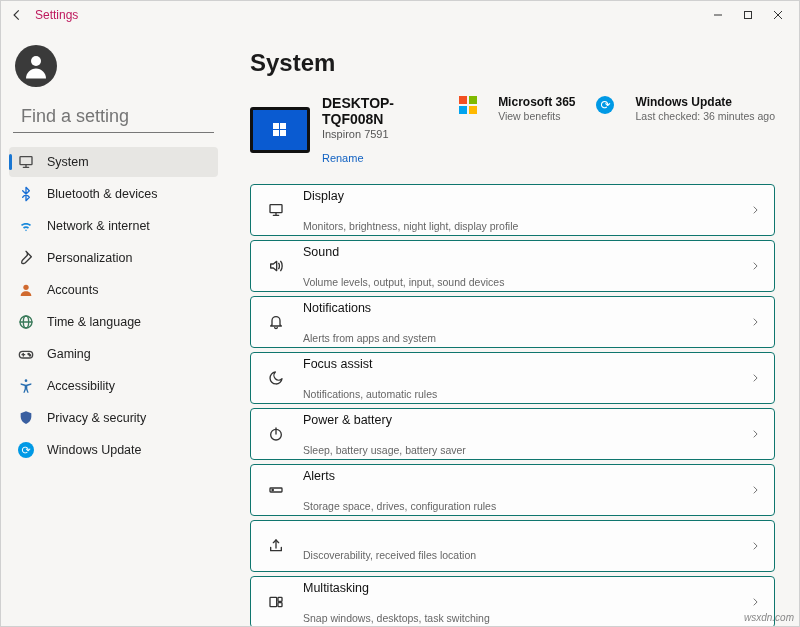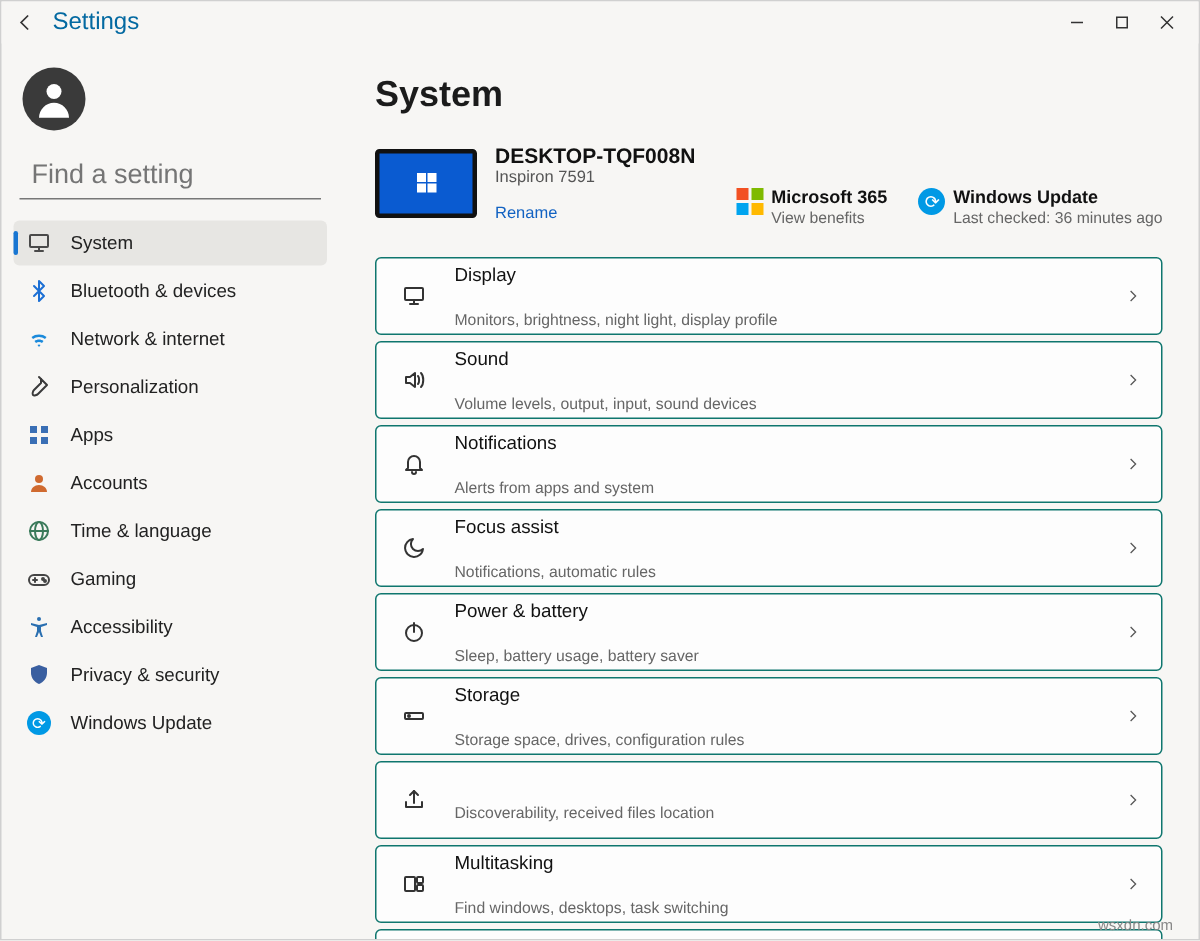--- a/index.html
+++ b/index.html
@@ -1,20 +1,20 @@
 <!DOCTYPE html>
 <html><head>
 <meta charset="utf-8">
 <style>
   * { box-sizing: border-box; font-family: "Segoe UI", Arial, sans-serif; }
   body { margin: 0; background: #f3f2f0; width: 800px; height: 627px; overflow: hidden; position: relative; }
   .window { width: 800px; height: 627px; background: #f7f6f4; display: flex; flex-direction: column; border: 1px solid #d0d0d0; }
   .titlebar { height: 28px; display: flex; align-items: center; padding: 0 6px; background: #f7f6f4; }
   .back { width: 20px; height: 20px; display: flex; align-items: center; justify-content: center; color: #333; margin-right: 8px; cursor: pointer; }
-  .title { font-size: 16px; color: #0369a1; }
+  .title { font-size: 12px; color: #be185d; }
   .winctrl { margin-left: auto; display: flex; }
   .winbtn { width: 30px; height: 20px; display: flex; align-items: center; justify-content: center; color: #555; font-size: 10px; cursor: pointer; }
   .body { flex: 1; display: flex; overflow: hidden; }
   
   .sidebar { width: 225px; padding: 10px 8px 0 8px; display: flex; flex-direction: column; }
   .avatar { width: 42px; height: 42px; border-radius: 50%; background: #3a3a3a; display: flex; align-items: center; justify-content: center; margin: 6px 4px 14px 6px; }
   .search { display: flex; align-items: center; border-bottom: 1px solid #777; padding: 4px 6px; margin: 0 4px 14px 4px; }
   .search input { border: none; background: transparent; outline: none; font-size: 18px; flex: 1; color: #333; }
   .search .sicon { color: #555; font-size: 12px; }
   .nav { display: flex; flex-direction: column; gap: 2px; }
@@ -26,36 +26,36 @@
   .content { flex: 1; padding: 20px 24px 0 24px; overflow-y: auto; }
   .ptitle { font-size: 24px; font-weight: 600; color: #1b1b1b; margin-bottom: 18px; }
   .header-row { display: flex; align-items: flex-start; gap: 20px; margin-bottom: 20px; flex-wrap: nowrap; }
   .pc { display: flex; align-items: center; gap: 12px; flex: 1; min-width: 0; }
   .monitor { width: 68px; height: 46px; background: #0a5bd1; border: 3px solid #111; border-radius: 3px; position: relative; display:flex; align-items:center; justify-content:center; }
   .monitor .win { display:grid; grid-template-columns:6px 6px; grid-template-rows:6px 6px; gap:1px; }
   .monitor .win span{ background:#fff; }
   .pcinfo .name { font-weight: 600; font-size: 14px; color: #111; }
   .pcinfo .model { font-size: 11px; color: #555; margin-top: 1px; }
   .pcinfo .rename { font-size: 11px; color: #1262c2; margin-top: 12px; cursor: pointer; }
-  .hbox { display: flex; gap: 4px; align-items: flex-start; cursor: pointer; margin-top: 29px; }
+  .hbox { display: flex; gap: 20px; align-items: flex-start; cursor: pointer; }
   .hbox .htxt .t1 { font-size: 12px; font-weight: 600; color: #111; }
   .hbox .htxt .t2 { font-size: 10.5px; color: #666; margin-top: 1px; }
   .hicon { width: 20px; height: 20px; display: flex; align-items: center; justify-content: center; }
   .mslogo { display:grid; grid-template-columns:8px 8px; grid-template-rows:8px 8px; gap:2px; }
   .mslogo span:nth-child(1){background:#f25022;} .mslogo span:nth-child(2){background:#7fba00;}
   .mslogo span:nth-child(3){background:#00a4ef;} .mslogo span:nth-child(4){background:#ffb900;}
   .wuicon { width:18px;height:18px;border-radius:50%;background:#0099e5;display:flex;align-items:center;justify-content:center;color:#fff;font-size:12px; }
   
   .cards { display: flex; flex-direction: column; gap: 4px; }
   .card { background: #fdfdfd; border: 1px solid #0f766e; border-radius: 4px; height: 52px; display: flex; align-items: center; padding: 0 14px; cursor: pointer; }
   .cicon { width: 22px; height: 22px; margin-right: 16px; display:flex;align-items:center;justify-content:center;color:#333; }
   .ctext .ct { font-size: 12.5px; color: #111; }
   .ctext .cd { font-size: 10.5px; color: #666; margin-top: 17px; }
   .chev { margin-left: auto; color: #555; font-size: 12px; }
-  .watermark { position: absolute; right: 18px; bottom: 4px; font-size: 10px; color: #888; }
+  .watermark { position: absolute; right: 6px; bottom: 4px; font-size: 10px; color: #888; font-style: italic; }
   svg { display: block; }
 </style>
 </head>
 <body>
 
 <div class="window">
   <div class="titlebar">
     <div class="back">
       <svg width="14" height="14" viewBox="0 0 24 24" fill="none" stroke="#333" stroke-width="2">
           <path d="M15 4l-8 8 8 8"></path>
@@ -129,31 +129,20 @@
             <span class="nicon">
               <svg width="16" height="16" viewBox="0 0 24 24" fill="none" stroke="#3a3a3a" stroke-width="2" stroke-linecap="round" stroke-linejoin="round">
                 <path d="M14 4l6 6-9 9c-1 1-4 2-5 1s0-4 1-5l7-7z"></path>
                 <path d="M14 4l-2-2"></path>
               </svg>
             </span>
     <span>Personalization</span>
           </div>
           <div class="navitem">
             <span class="nicon">
-              <svg width="16" height="16" viewBox="0 0 24 24" fill="#3a6fb5">
-                <rect x="3" y="3" width="7" height="7"></rect>
-                <rect x="14" y="3" width="7" height="7"></rect>
-                <rect x="3" y="14" width="7" height="7"></rect>
-                <rect x="14" y="14" width="7" height="7"></rect>
-              </svg>
-            </span>
-    <span>Apps</span>
-          </div>
-          <div class="navitem">
-            <span class="nicon">
               <svg width="16" height="16" viewBox="0 0 24 24" fill="#d06a2f">
                 <circle cx="12" cy="8" r="4"></circle>
                 <path d="M4 21c0-4 3.6-7 8-7s8 3 8 7z"></path>
               </svg>
             </span>
     <span>Accounts</span>
           </div>
           <div class="navitem">
             <span class="nicon">
               <svg width="16" height="16" viewBox="0 0 24 24" fill="none" stroke="#3a7a5a" stroke-width="2" stroke-linecap="round" stroke-linejoin="round">
@@ -334,21 +323,21 @@
     </span>
           </div>
           <div class="card">
             <span class="cicon">
               <svg width="16" height="16" viewBox="0 0 24 24" fill="none" stroke="#333" stroke-width="2" stroke-linecap="round" stroke-linejoin="round">
                 <rect x="3" y="9" width="18" height="6" rx="1"></rect>
                 <circle cx="7" cy="12" r="1" fill="#333"></circle>
               </svg>
             </span>
     <div class="ctext">
-      <div class="ct">Storage</div>
+      <div class="ct">Alerts</div>
       <div class="cd">Storage space, drives, configuration rules</div>
     </div>
     <span class="chev">
       <svg width="10" height="10" viewBox="0 0 24 24" fill="none" stroke="#555" stroke-width="2">
                 <path d="M9 4l8 8-8 8"></path>
               </svg>
     </span>
           </div>
           <div class="card">
             <span class="cicon">
@@ -370,21 +359,21 @@
           <div class="card">
             <span class="cicon">
               <svg width="16" height="16" viewBox="0 0 24 24" fill="none" stroke="#333" stroke-width="2" stroke-linecap="round" stroke-linejoin="round">
                 <rect x="3" y="5" width="10" height="14" rx="1"></rect>
                 <rect x="15" y="5" width="6" height="6" rx="1"></rect>
                 <rect x="15" y="13" width="6" height="6" rx="1"></rect>
               </svg>
             </span>
     <div class="ctext">
       <div class="ct">Multitasking</div>
-      <div class="cd">Find windows, desktops, task switching</div>
+      <div class="cd">Snap windows, desktops, task switching</div>
     </div>
     <span class="chev">
       <svg width="10" height="10" viewBox="0 0 24 24" fill="none" stroke="#555" stroke-width="2">
                 <path d="M9 4l8 8-8 8"></path>
               </svg>
     </span>
           </div>
           <div class="card">
     
     </div>

